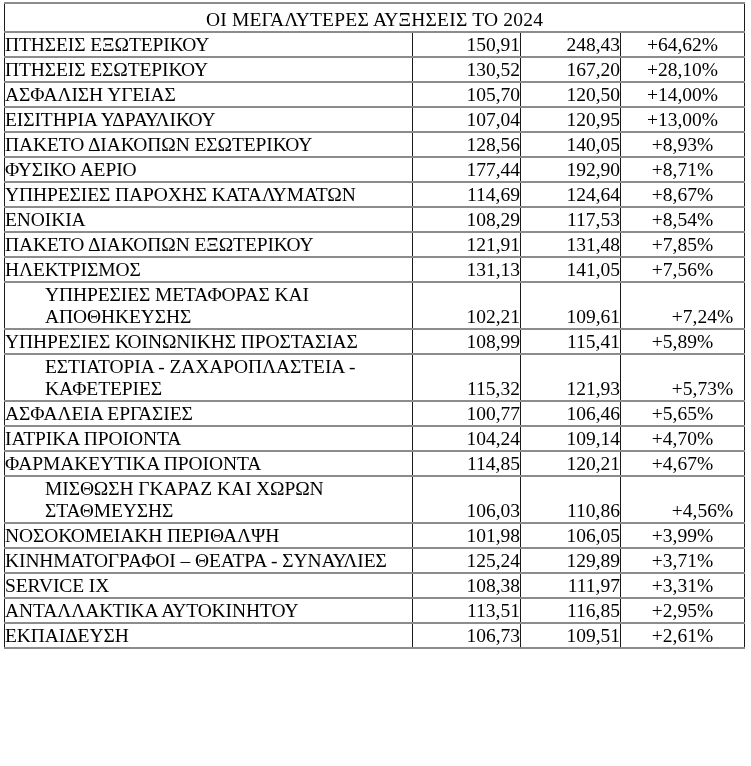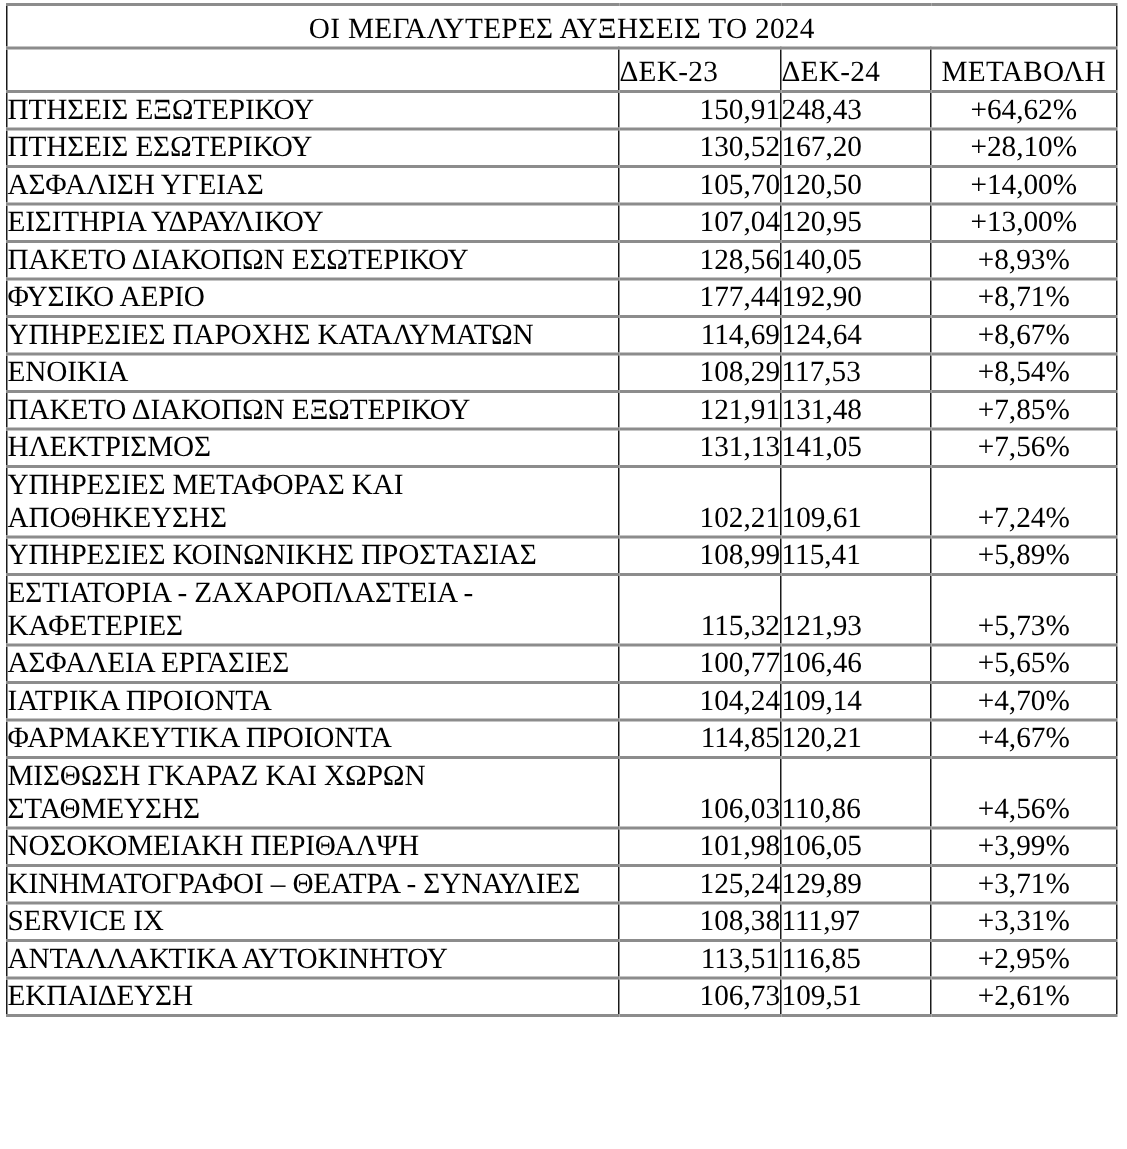--- a/index.html
+++ b/index.html
@@ -81,55 +81,49 @@
     text-align: left;
     padding-left: 5px;
     white-space: pre-line;
     letter-spacing: -0.1px;
   }
   .row-num {
     text-align: right;
     padding-right: 7px;
   }
   .row-num2 {
-    text-align: left;
+    text-align: right;
     padding-left: 6px;
     margin-top: 12px;
   }
   .row-change {
     text-align: center;
     font-weight: bold;
     padding-right: 10px;
   }
 
   tr.r1 td { height: 23px; }
-  tr.r2 td { height: 45px; }
+  tr.r2 td { height: 45px; padding-left: 40px; }
 </style>
 </head>
 <body>
 
 <div class="sheet">
 
   <table class="grid">
     <colgroup>
       <col class="c-label">
       <col class="c-dec23">
       <col class="c-dec24">
       <col class="c-change">
     </colgroup>
     <thead>
       <tr>
         <th class="title-cell" colspan="4">ΟΙ ΜΕΓΑΛΥΤΕΡΕΣ ΑΥΞΗΣΕΙΣ ΤΟ 2024</th>
       </tr>
-      <tr>
-        <th class="hdr hdr-blank"></th>
-        <th class="hdr hdr-num">ΔΕΚ-23</th>
-        <th class="hdr hdr-num">ΔΕΚ-24</th>
-        <th class="hdr hdr-change">ΜΕΤΑΒΟΛΗ</th>
-      </tr>
     </thead>
     <tbody id="table-body">
         <tr class="r1">
           <td class="row-label">ΠΤΗΣΕΙΣ ΕΞΩΤΕΡΙΚΟΥ</td>
           <td class="row-num">150,91</td>
           <td class="row-num2">248,43</td>
           <td class="row-change">+64,62%</td>
         </tr>
         <tr class="r1">
           <td class="row-label">ΠΤΗΣΕΙΣ ΕΣΩΤΕΡΙΚΟΥ</td>

